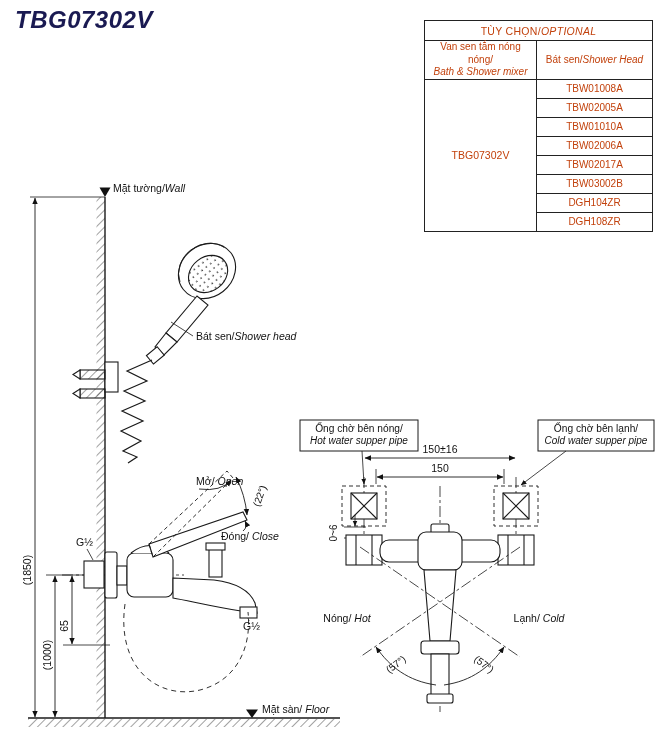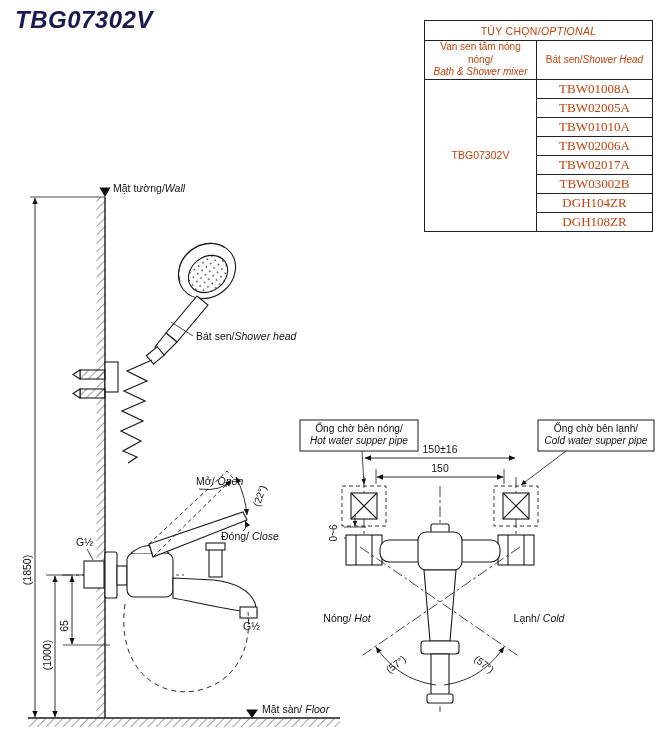--- a/index.html
+++ b/index.html
@@ -7,21 +7,21 @@
   body{width:657px;height:738px;position:relative;background:#ffffff;
        font-family:"Liberation Sans",sans-serif;color:#111;overflow:hidden;}
   .title{position:absolute;left:15px;top:6px;font-size:24px;font-weight:700;
          font-style:italic;color:#1a1a52;letter-spacing:.5px;}
   table.spec{position:absolute;left:424px;top:20px;border-collapse:collapse;
              table-layout:fixed;width:228px;color:#c2410c;background:#fff;}
   table.spec th,table.spec td{border:1px solid #222;font-weight:400;
              text-align:center;vertical-align:middle;padding:0 2px;}
   .hdr{height:20px;font-size:10.5px;letter-spacing:.3px;}
   .colh{height:33px;font-size:10px;line-height:1.25;}
-  .code{height:19px;font-size:13px;font-family:Liberation Serif, serif;}
+  .code{height:19px;font-size:10px;}
   .mixer{font-size:10.5px;}
   .it{font-style:italic;}
   svg{position:absolute;left:0;top:0;}
   svg text{font-family:"Liberation Sans",sans-serif;fill:#111;stroke:none;}
   .lbl{font-size:10.5px;}
   .sm{font-size:10px;}
   .cl{stroke-dasharray:11 3 3 3;stroke-width:.8;}
   .ext{stroke-width:.8;}
   .dsh{stroke-dasharray:4 3;stroke-width:.9;}
 </style>

